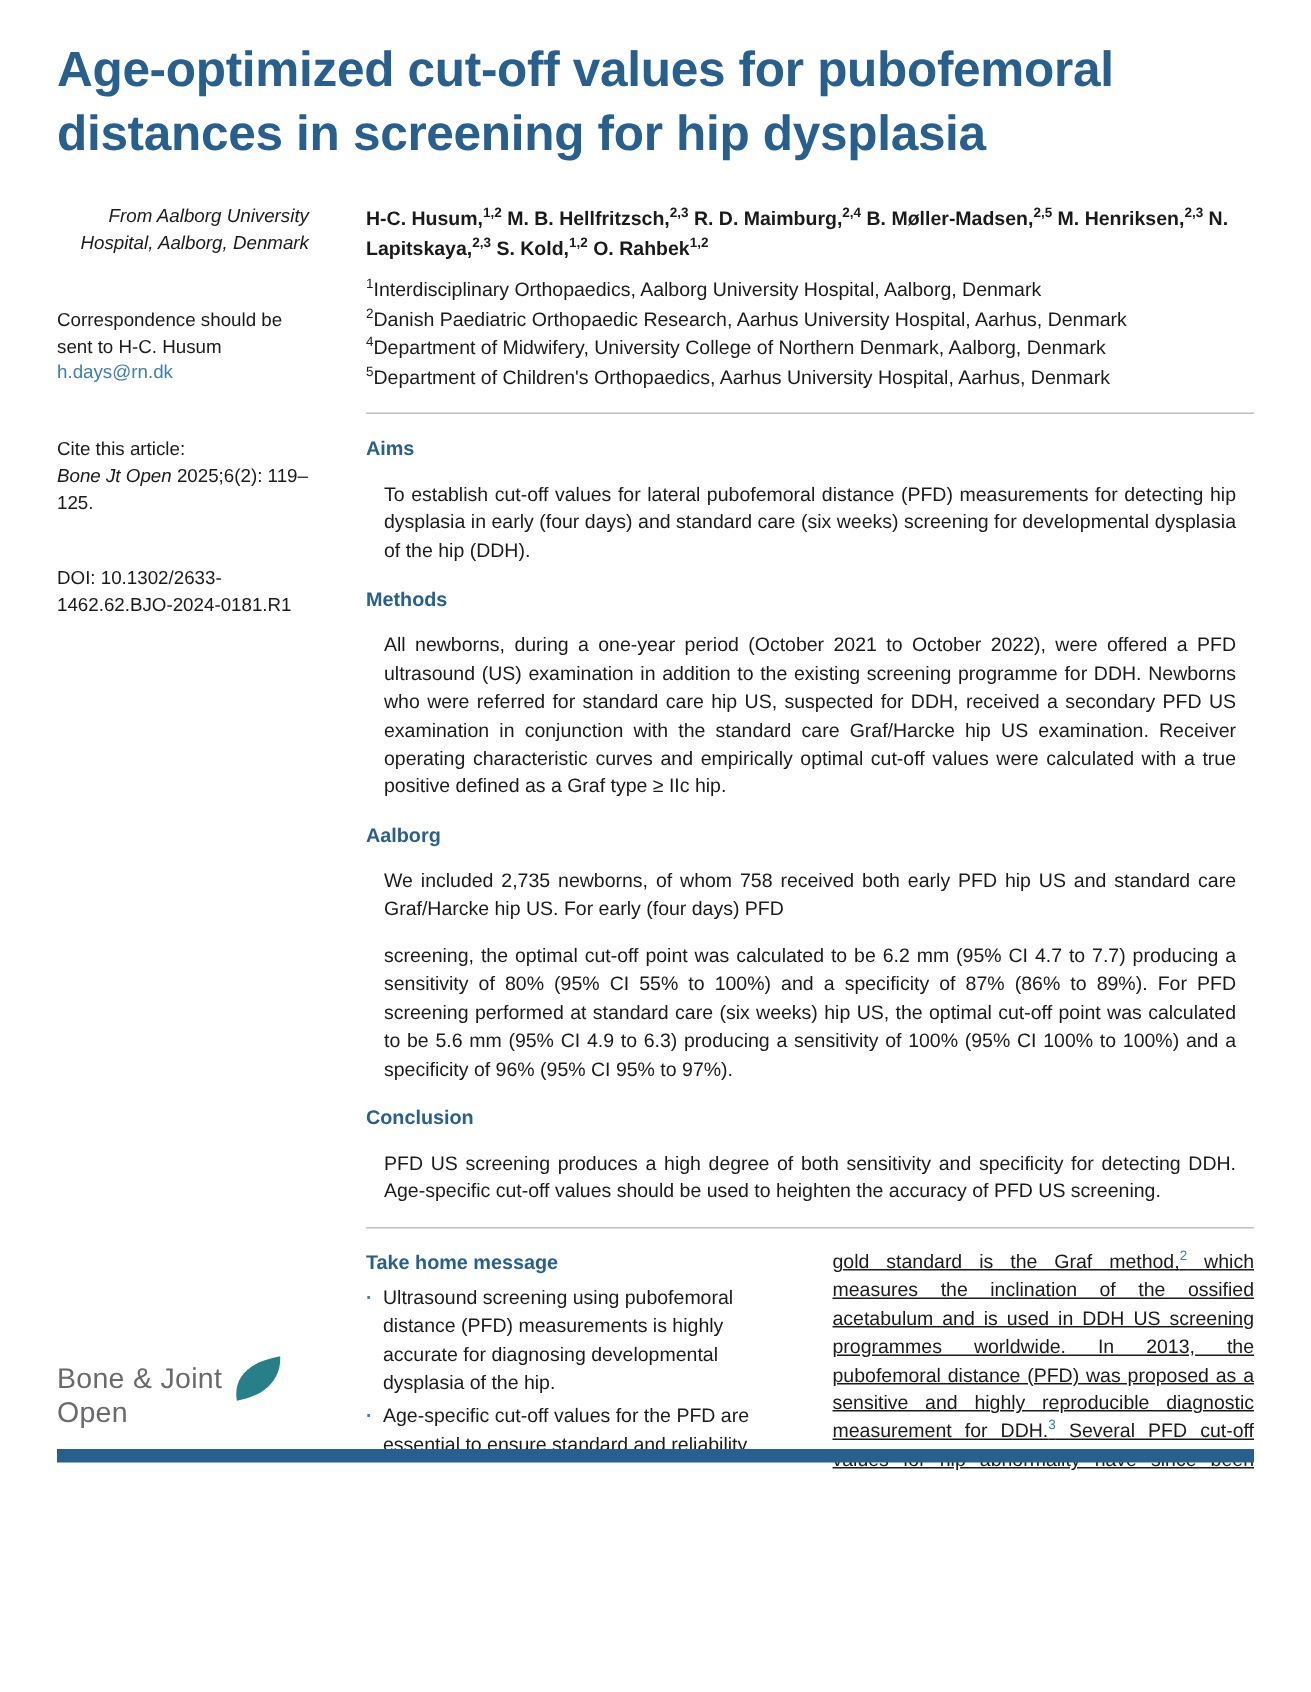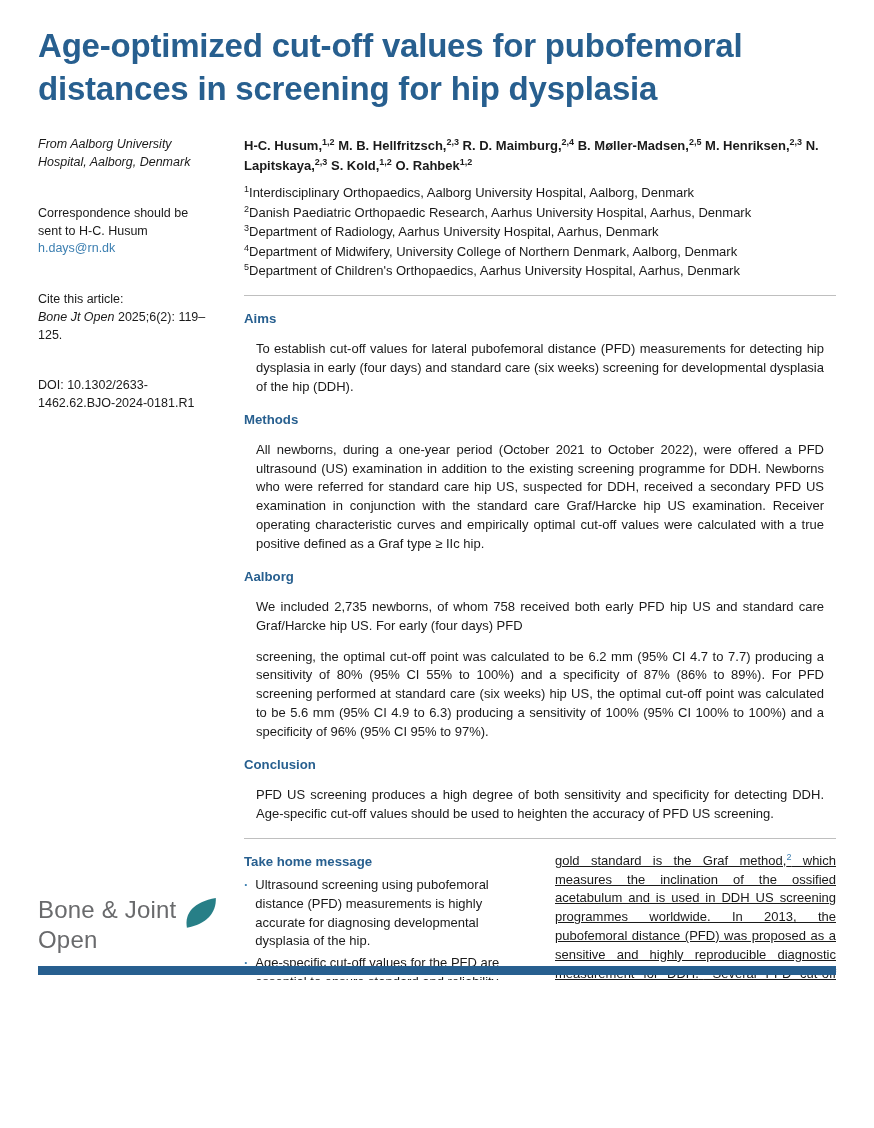--- a/index.html
+++ b/index.html
@@ -35,21 +35,21 @@
     gap:38px;
     align-items:flex-start;
   }
   .sidebar{
     flex:0 0 168px;
     width:168px;
     font-size:12.5px;
     line-height:1.42;
   }
   .sb-block{margin:0 0 33px 0;}
-  .italic{font-style:italic;}
+  .italic{font-style:italic;text-align:right;}
   a.email{color:var(--link);text-decoration:none;cursor:pointer;}
   .sb-doi{overflow-wrap:anywhere;}
   .main{
     flex:1;min-width:0;
     font-size:13px;
     line-height:1.45;
   }
   .authors{margin:0 0 8px 0;font-weight:700;line-height:1.5;}
   .authors sup{font-size:9px;line-height:0;}
   .affil{margin:0;line-height:1.5;}
@@ -68,21 +68,21 @@
   .bullets{list-style:none;margin:5px 0 0 0;padding:0;}
   .bullet{display:flex;gap:7px;margin:0 0 3px 0;}
   .bullet-marker{flex:0 0 auto;color:var(--link);font-weight:700;}
   .intro-h{margin-top:27px;}
   .intro-text{margin:0;text-align:justify;text-decoration:underline;}
   .refs sup{color:var(--link);font-size:9px;line-height:0;}
   .logo{
     position:absolute;
     left:38px;bottom:26px;
     color:var(--logo);
-    font-size:24px;
+    font-size:19px;
     line-height:1.22;
     letter-spacing:0.2px;
   }
   .logo-line1{display:flex;align-items:flex-end;gap:5px;}
   .leaf{transform:rotate(-10deg) translateY(2px);}
   .leaf path{fill:var(--leaf);}
   .footer-bar{
     position:absolute;
     left:38px;right:38px;bottom:5px;
     height:9px;
@@ -115,21 +115,20 @@
       <div class="sb-block sb-doi">DOI: 10.1302/2633-1462.62.BJO-2024-0181.R1</div>
     </aside>
 
     <main class="main">
 
       <p class="authors">H-C. Husum,<sup>1,2</sup> M. B. Hellfritzsch,<sup>2,3</sup> R. D. Maimburg,<sup>2,4</sup> B. Møller-Madsen,<sup>2,5</sup> M. Henriksen,<sup>2,3</sup> N. Lapitskaya,<sup>2,3</sup> S. Kold,<sup>1,2</sup> O. Rahbek<sup>1,2</sup></p>
 
       <div>
         <p class="affil"><sup>1</sup>Interdisciplinary Orthopaedics, Aalborg University Hospital, Aalborg, Denmark</p>
         <p class="affil"><sup>2</sup>Danish Paediatric Orthopaedic Research, Aarhus University Hospital, Aarhus, Denmark</p>
-        <p class="affil"><sup>3</sup>Department of Radiology, Aarhus University Hospital, Aarhus, Denmark</p>
         <p class="affil"><sup>4</sup>Department of Midwifery, University College of Northern Denmark, Aalborg, Denmark</p>
         <p class="affil"><sup>5</sup>Department of Children's Orthopaedics, Aarhus University Hospital, Aarhus, Denmark</p>
       </div>
 
       <hr class="rule">
 
       <section class="abs-section">
         <h2 class="sec-heading">Aims</h2>
         <p class="abs-text">To establish cut-off values for lateral pubofemoral distance (PFD) measurements for detecting hip dysplasia in early (four days) and standard care (six weeks) screening for developmental dysplasia of the hip (DDH).</p>
       </section>

